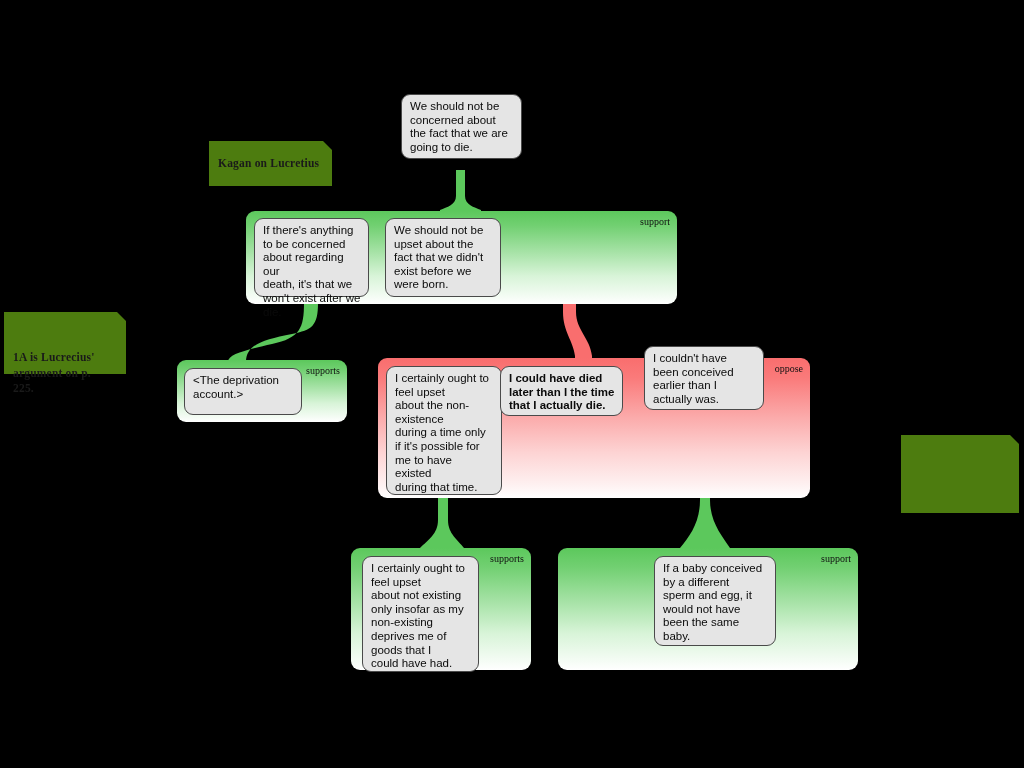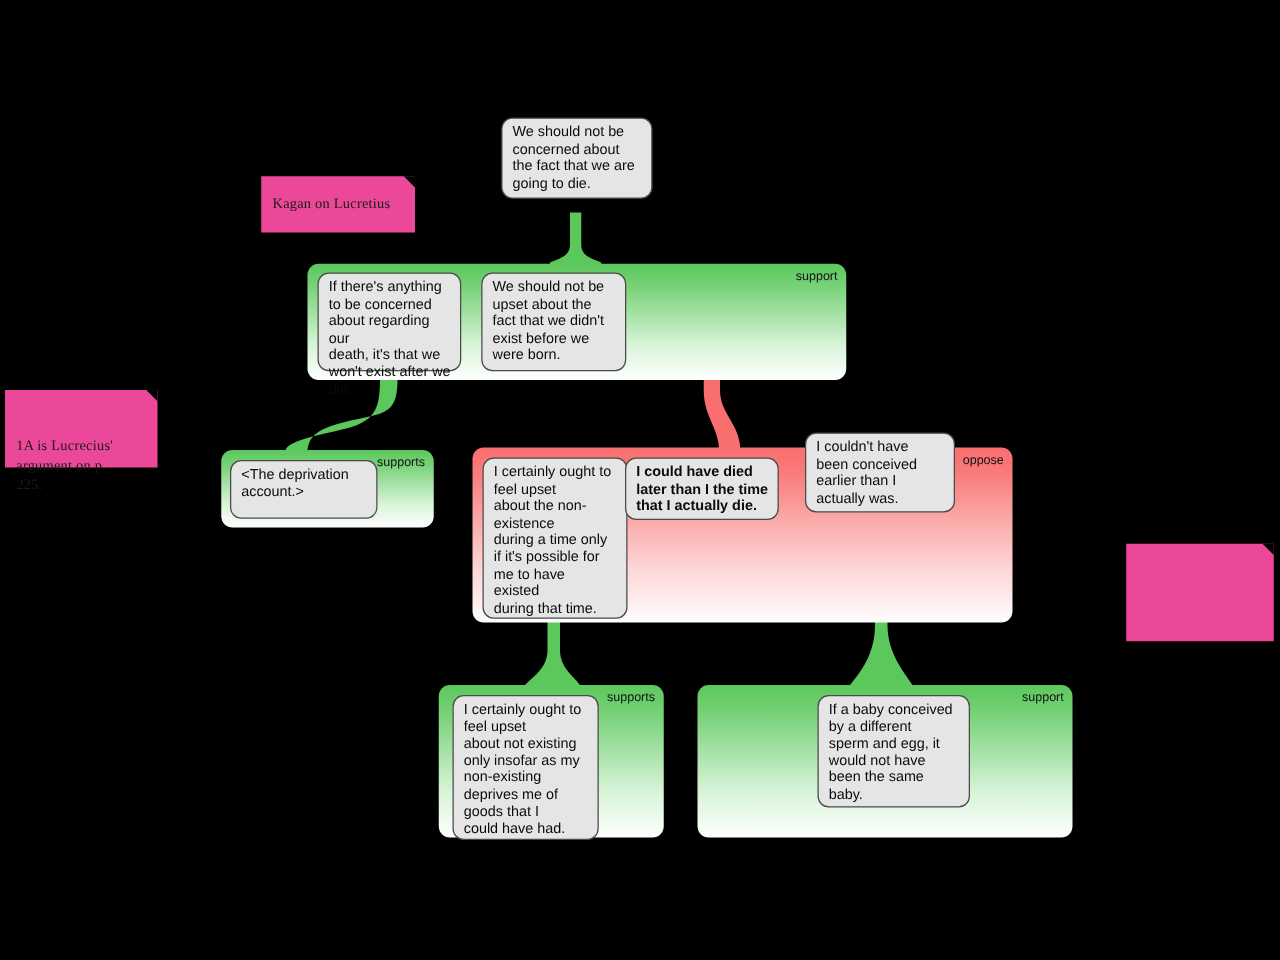--- a/index.html
+++ b/index.html
@@ -35,21 +35,21 @@
   }
   .group.oppose {
     background: linear-gradient(to bottom, #f96e6e 0%, #fa7a7a 14%, #fbaaaa 42%, #fdd4d4 68%, #fef0f0 90%, #ffffff 100%);
   }
   .group-label {
     position: absolute;
     top: 5px;
     right: 7px;
     font-size: 10px;
     color: #111;
-    font-family: Liberation Sans, sans-serif;
+    font-family: Liberation Serif, serif;
     white-space: nowrap;
   }
 
   
   .claim {
     position: absolute;
     background: #e5e5e5;
     border: 1.4px solid #4a4a4a;
     border-radius: 9px;
     box-sizing: border-box;
@@ -60,29 +60,30 @@
     white-space: pre-line;
     font-family: "Liberation Sans", sans-serif;
   }
   .claim.root {
     box-shadow: 1.5px 1.5px 0 rgba(0,0,0,0.55);
   }
 
   
   .note {
     position: absolute;
-    background: #ec4899;
+    background: #4d7c0f;
     color: #1a1a1a;
     font-size: 11.5px;
     line-height: 15.5px;
     padding: 7px 9px 6px 9px;
     box-sizing: border-box;
     white-space: pre-line;
     font-family: "Liberation Serif", serif;
     letter-spacing: 0.2px;
+    font-weight: bold;
   }
   .note .fold {
     position: absolute;
     top: 0;
     right: 0;
     width: 0;
     height: 0;
     border-top: 9px solid #000000;
     border-left: 9px solid transparent;
   }

